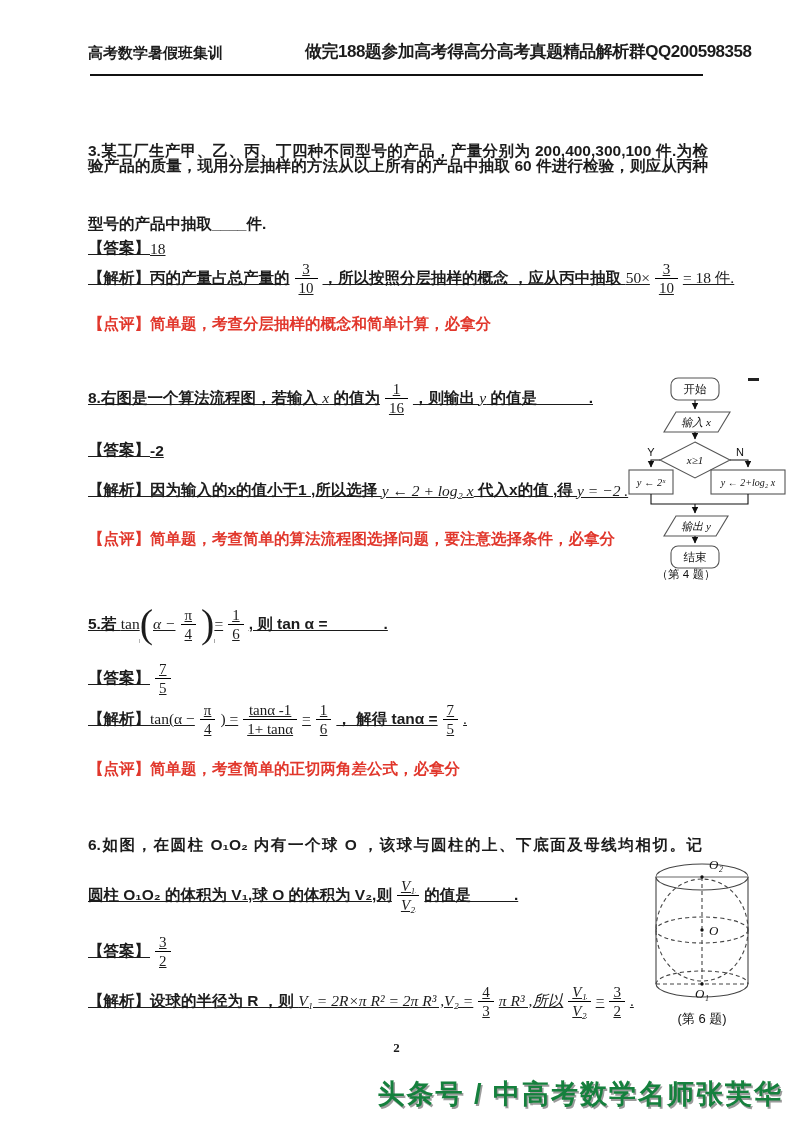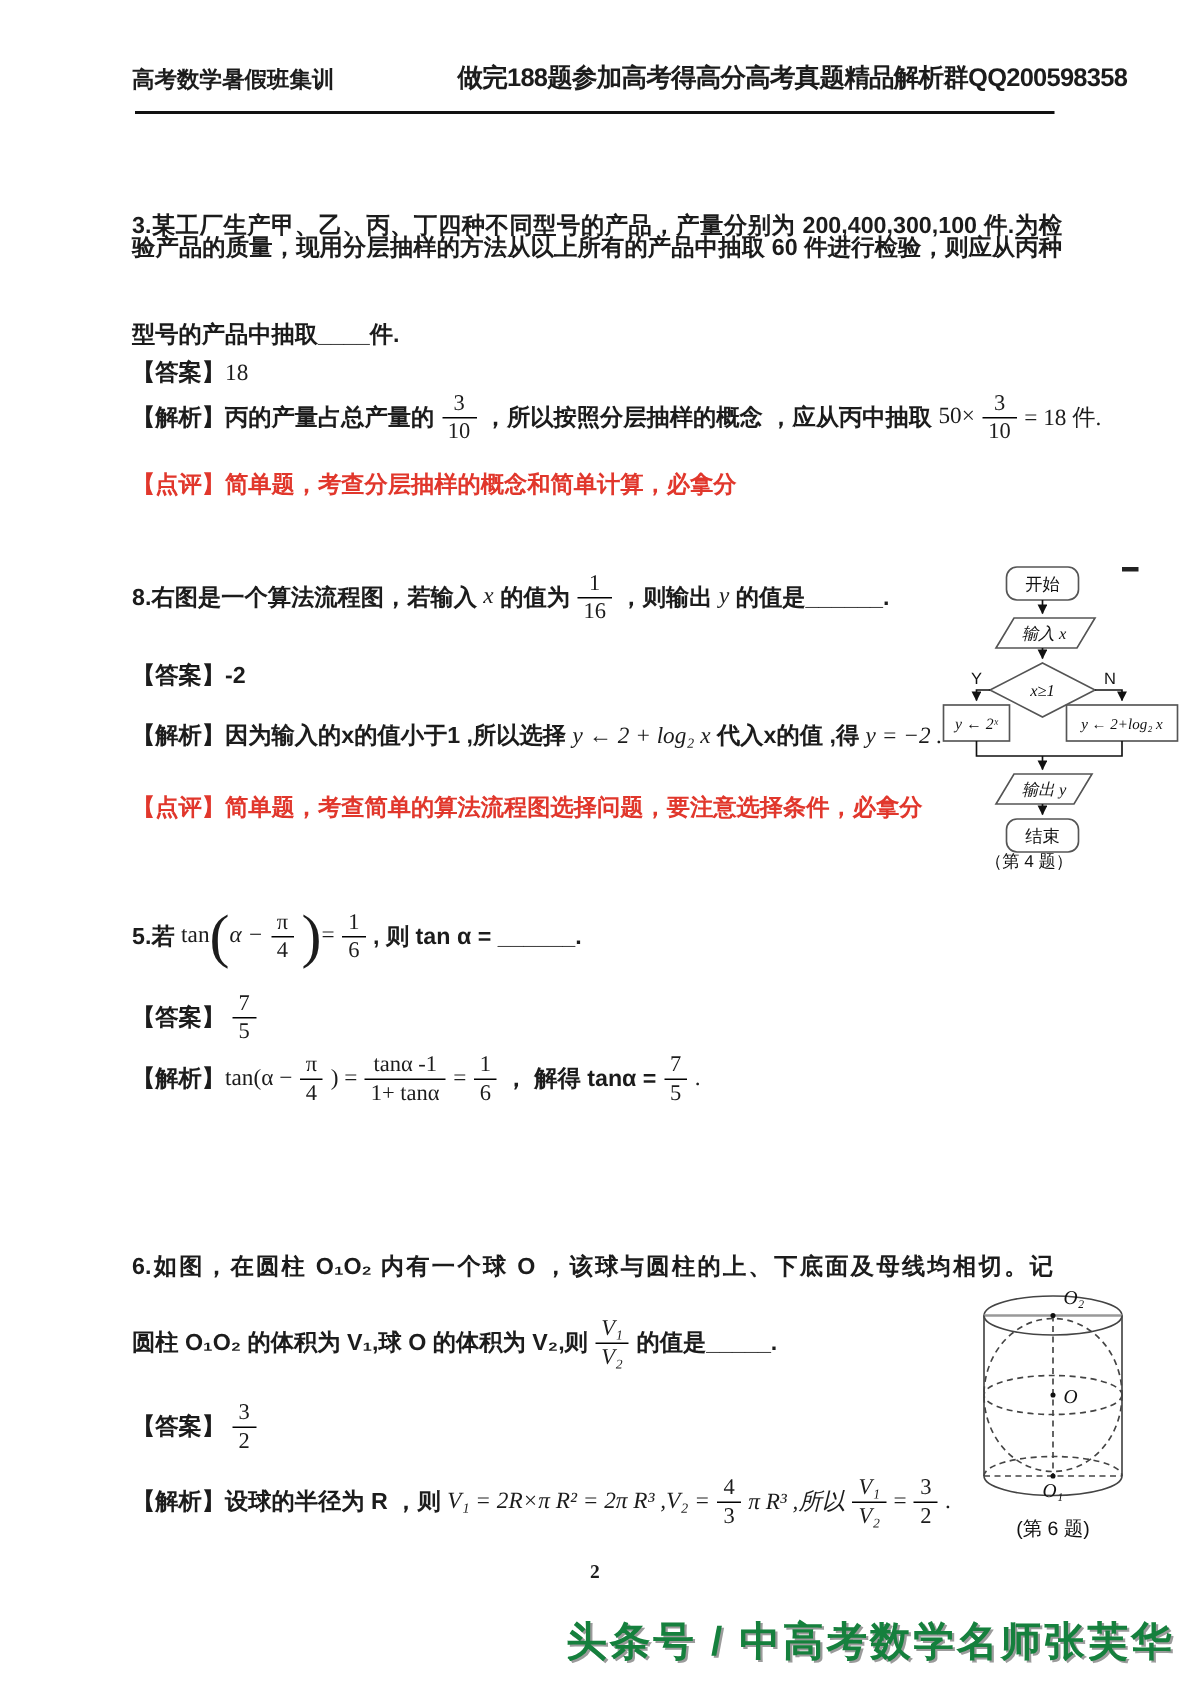--- a/index.html
+++ b/index.html
@@ -5,21 +5,21 @@
   html,body{margin:0;padding:0;background:#ffffff;}
   #page{position:relative;width:793px;height:1121px;background:#ffffff;overflow:hidden;
         font-family:"Liberation Sans",sans-serif;color:#1c1c1c;}
   .abs{position:absolute;}
   .cn{font-weight:600;}
   .hdr-left{left:88px;top:44px;font-size:15px;font-weight:600;}
   .hdr-right{left:305px;top:40px;font-size:17px;font-weight:700;letter-spacing:-0.5px;}
   .hdr-rule{left:90px;top:74px;width:613px;height:2px;background:#111;}
   .qline{left:88px;width:620px;font-size:15.5px;line-height:22px;}
   .jline{text-align:justify;text-align-last:justify;}
-  .row{left:88px;display:flex;align-items:center;font-size:15.5px;}
+  .row{left:88px;display:flex;align-items:center;font-size:15.5px;text-decoration:underline;}
   .row > span{white-space:pre;}
   .blabel{font-weight:700;white-space:pre;}
   .red{color:#e1372c;font-weight:600;font-size:15.5px;}
   .mv{font-family:"Liberation Serif",serif;font-style:italic;font-weight:400;}
   .mrm{font-family:"Liberation Serif",serif;font-weight:400;}
   .frac{display:inline-flex;flex-direction:column;align-items:center;vertical-align:middle;
         margin:0 5px;font-family:"Liberation Serif",serif;font-weight:400;font-size:15px;}
   .frac .num{display:block;line-height:1.2;padding:0 4px;}
   .frac .den{display:block;line-height:1.2;border-top:1.5px solid #000;padding:0 4px;}
   .frac .mv{font-style:italic;}
@@ -152,20 +152,23 @@
       <span class="frac"><span class="num">π</span><span class="den">4</span></span>
       <span class="mrm">) =</span>
       <span class="frac"><span class="num">tanα -1</span><span class="den">1+ tanα</span></span>
       <span class="mrm">=</span>
       <span class="frac"><span class="num">1</span><span class="den">6</span></span>
       <span class="cn">， 解得 tanα =</span>
       <span class="frac"><span class="num">7</span><span class="den">5</span></span>
       <span class="mrm">.</span>
   </div>
 
+  <div class="abs qline red" style="top:758px;">
+    <span class="blabel">【点评】</span><span>简单题，考查简单的正切两角差公式，必拿分</span>
+  </div>
 
   <div class="abs qline cn jline" style="top:834px;width:614px;">6.如图，在圆柱 O₁O₂ 内有一个球 O ，该球与圆柱的上、下底面及母线均相切。记</div>
 
   <div class="abs row" style="top:870px;min-height:50px;width:530px;">
     <span class="cn">圆柱 O₁O₂ 的体积为 V₁,球 O 的体积为 V₂,则</span>
       <span class="frac"><span class="num mv">V₁</span><span class="den mv">V₂</span></span>
       <span class="cn">的值是_____.</span>
   </div>
 
   <div class="abs row" style="top:928px;min-height:46px;">

